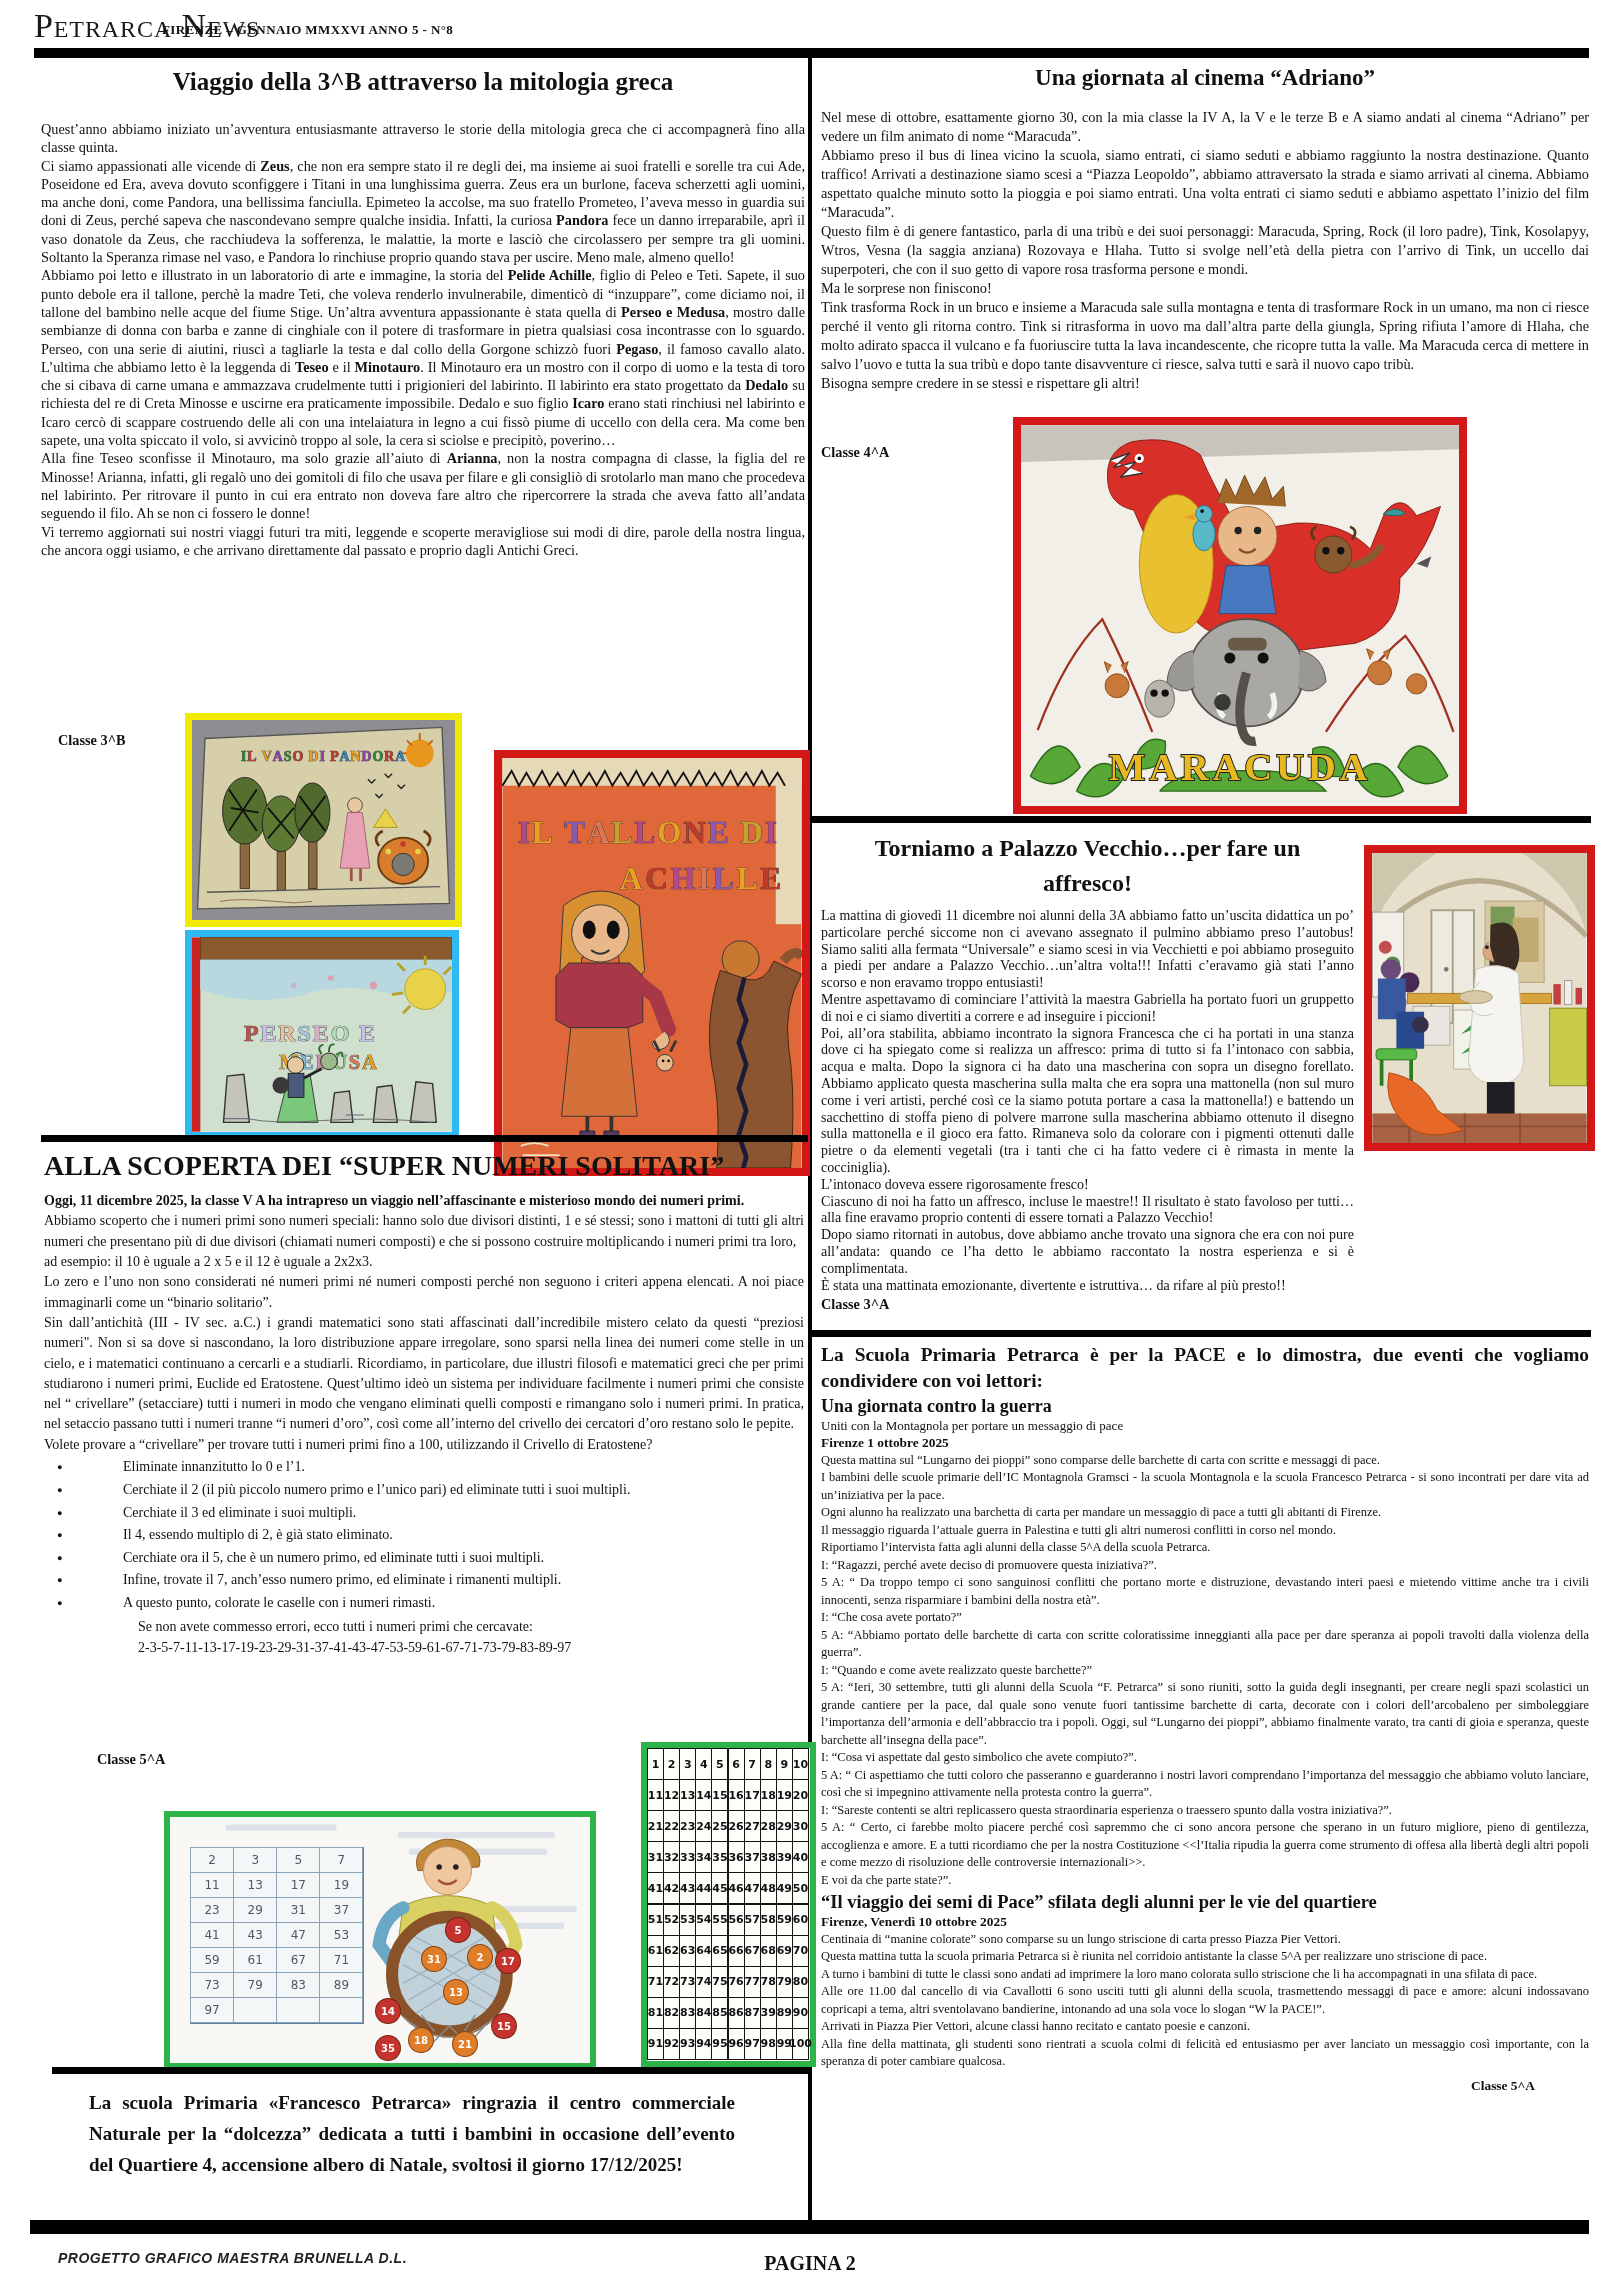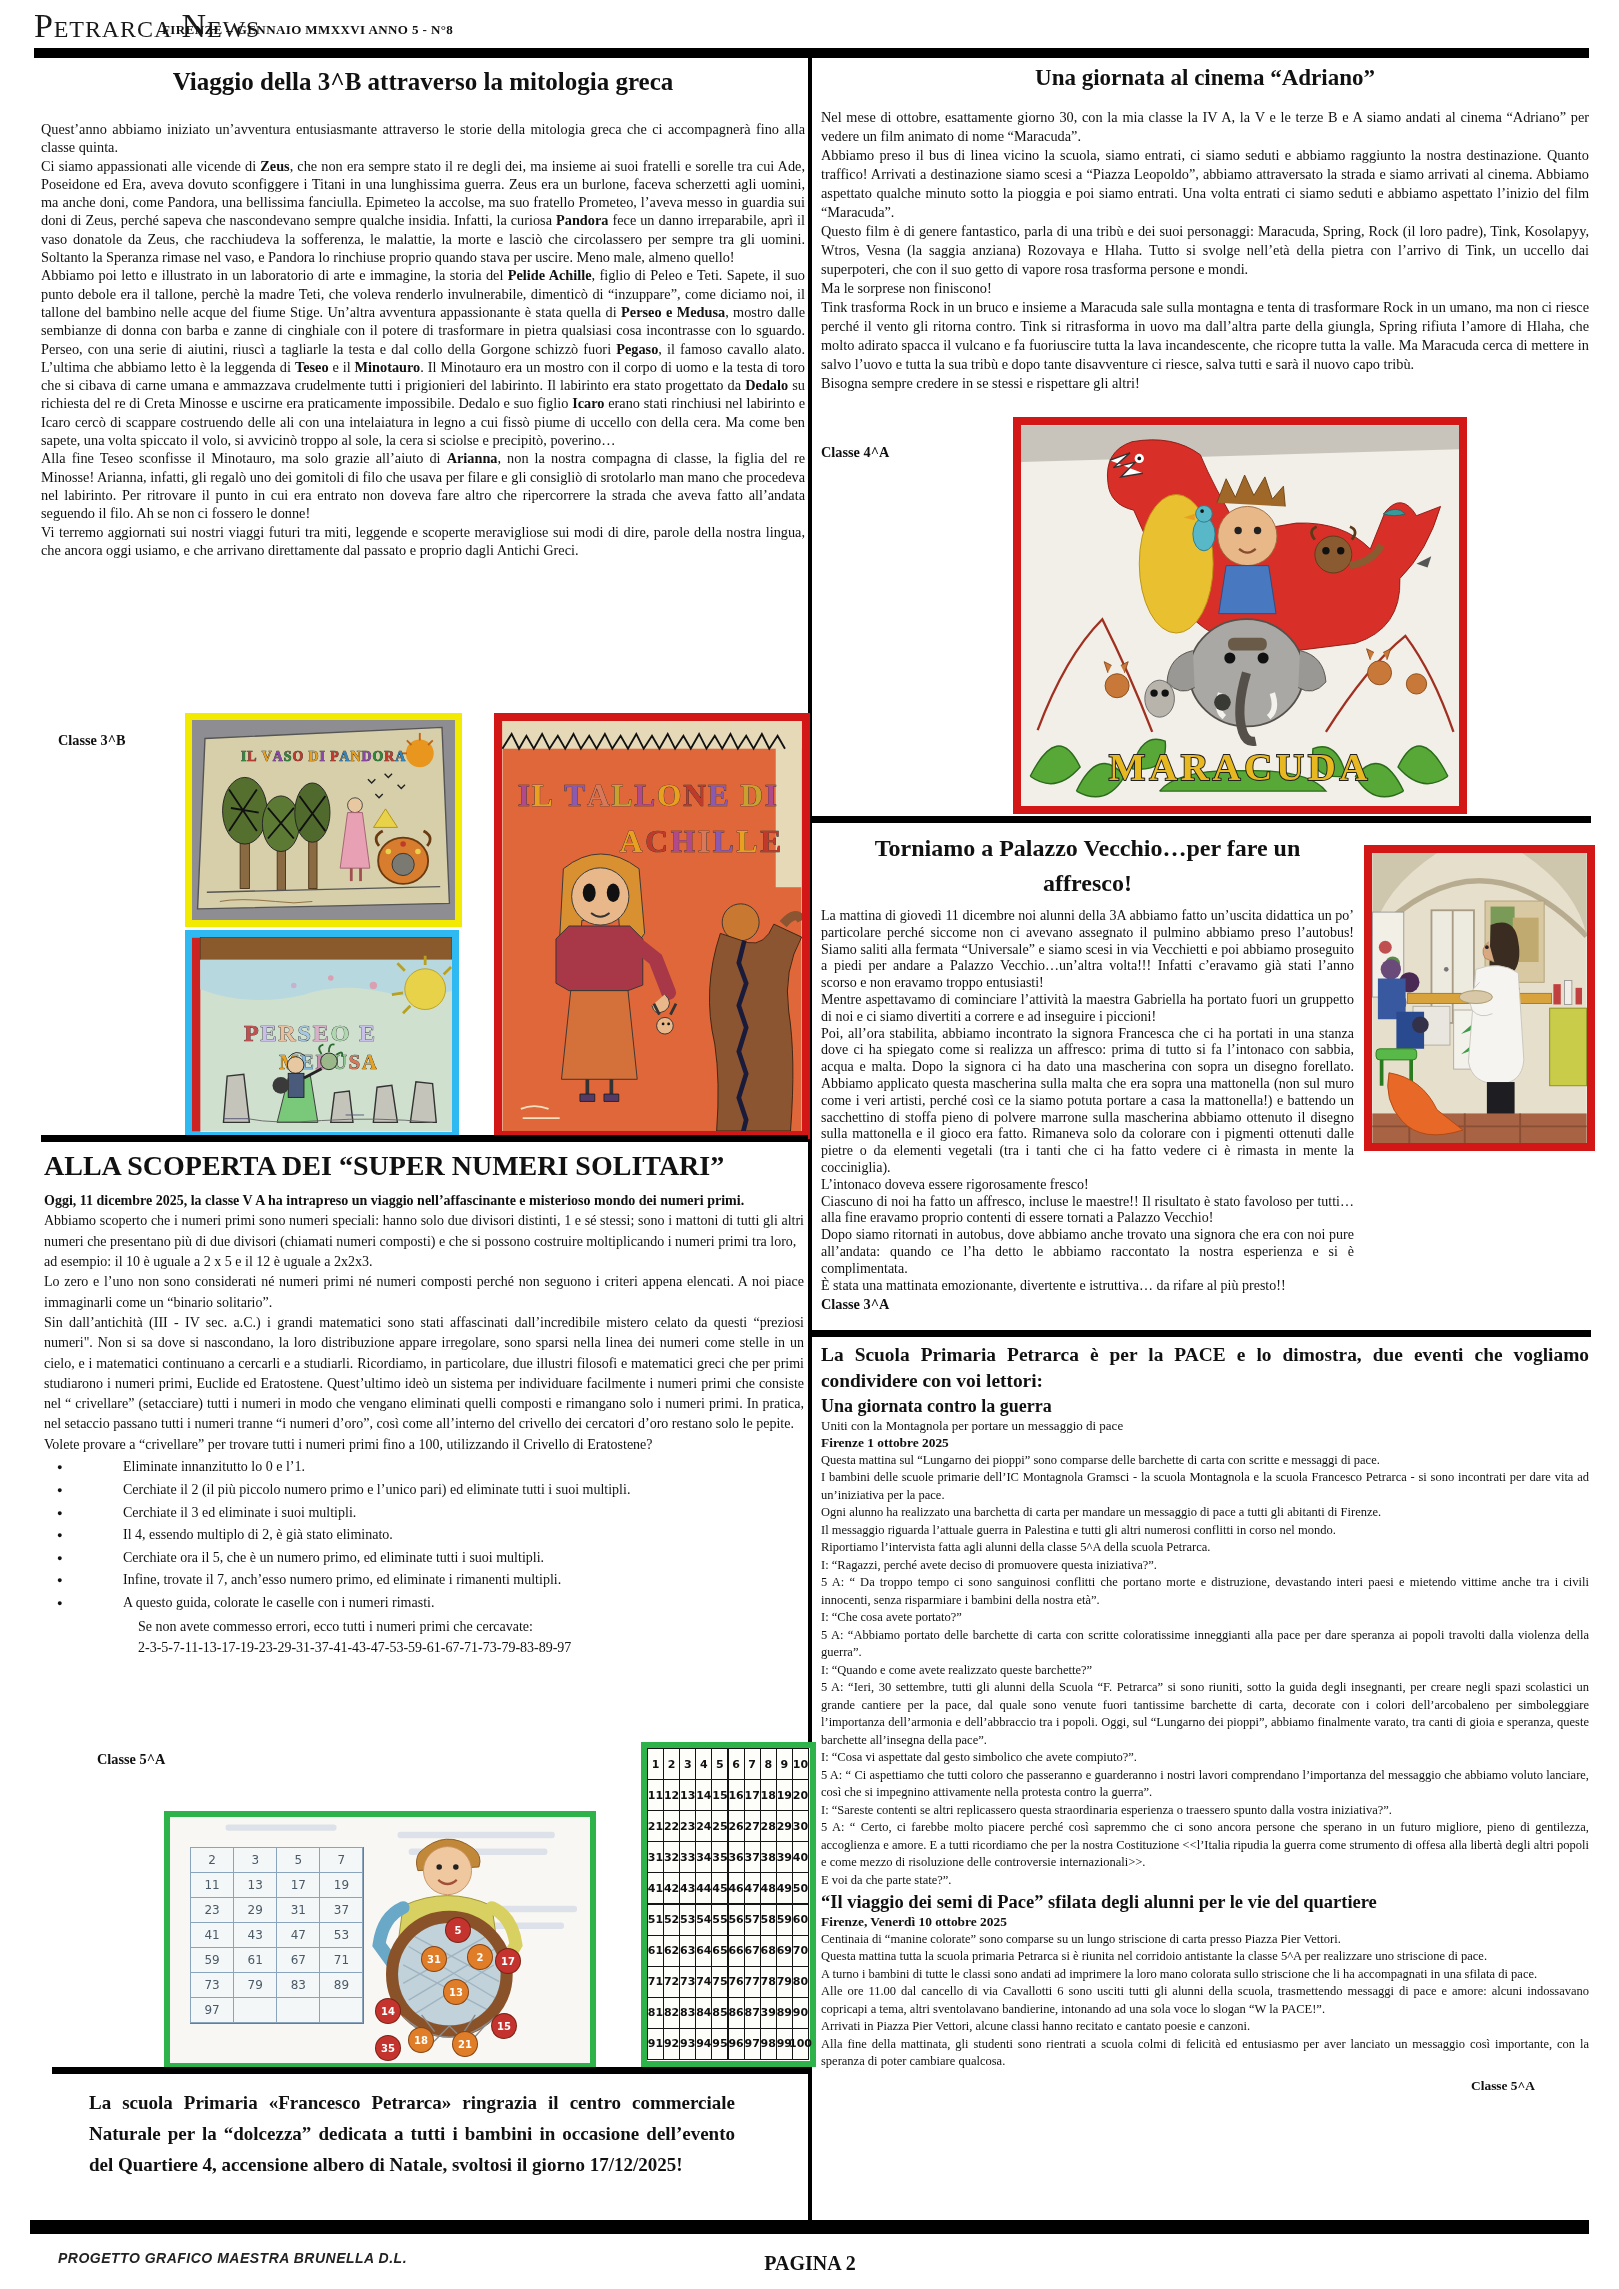--- a/index.html
+++ b/index.html
@@ -161,21 +161,21 @@
       </g>
       <g>
         <circle cx="148" cy="134" r="9" fill="#9ab88a" stroke="#222"></circle>
         <path d="M140,126 q-6,-8 2,-10 M148,124 q0,-10 6,-8 M156,127 q8,-6 6,2" stroke="#2a6a2a" stroke-width="2" fill="none"></path>
       </g>
       <path d="M60,196 q30,6 80,2 q60,-4 120,2" stroke="#666" stroke-width="1" fill="none"></path>
       <path d="M34,196 h28 M166,192 h20" stroke="#557" stroke-width="1"></path>
     </svg>
   </div>
 
-  <div class="imgbox b-red" style="left:494px;top:713px;width:316px;height:426px;">
+  <div class="imgbox b-red" style="left:494px;top:750px;width:316px;height:426px;">
     <svg viewBox="0 0 324 444">
       <rect x="0" y="0" width="324" height="444" fill="#e0673a"></rect>
       <rect x="0" y="0" width="324" height="30" fill="#e6d9b8"></rect>
       <rect x="296" y="0" width="28" height="180" fill="#e6d9b8"></rect>
       <path d="M0,30 l10,-16 8,16 8,-14 8,14 9,-16 8,16 9,-14 8,14 9,-16 8,16 9,-14 8,14 9,-16 8,16 9,-14 8,14 9,-16 8,16 9,-14 8,14 9,-16 8,16 9,-14 8,14 9,-16 8,16 9,-14 8,14 9,-16 8,16 9,-14 8,14 9,-16 8,16 9,-14 8,14" stroke="#111" stroke-width="2" fill="none"></path>
       <text x="158" y="92" text-anchor="middle" font-size="34" class="handtitle" letter-spacing="2"><tspan fill="#b04a8a">I</tspan><tspan fill="#e8a020">L</tspan><tspan fill="#c03a2b"> </tspan><tspan fill="#8a5ab0">T</tspan><tspan fill="#d87858">A</tspan><tspan fill="#c8a030">L</tspan><tspan fill="#b04a8a">L</tspan><tspan fill="#e8a020">O</tspan><tspan fill="#c03a2b">N</tspan><tspan fill="#8a5ab0">E</tspan><tspan fill="#d87858"> </tspan><tspan fill="#c8a030">D</tspan><tspan fill="#b04a8a">I</tspan></text>
       <text x="216" y="142" text-anchor="middle" font-size="34" class="handtitle" letter-spacing="3"><tspan fill="#e8a020">A</tspan><tspan fill="#c03a2b">C</tspan><tspan fill="#b04a8a">H</tspan><tspan fill="#d87858">I</tspan><tspan fill="#8a5ab0">L</tspan><tspan fill="#e8a020">L</tspan><tspan fill="#c03a2b">E</tspan></text>
       <g>
         <path d="M66,160 q40,-32 82,0 l6,70 q-10,18 -26,12 l-2,-28 -40,2 -2,30 q-16,4 -22,-10 z" fill="#d89030" stroke="#333"></path>
         <circle cx="106" cy="190" r="31" fill="#e8b88a" stroke="#333"></circle>
@@ -238,21 +238,21 @@
         <div class="bullet-row">
           <span class="bullet">●</span>
           <span class="bullet-text">Cerchiate ora il 5, che è un numero primo, ed eliminate tutti i suoi multipli.</span>
         </div>
         <div class="bullet-row">
           <span class="bullet">●</span>
           <span class="bullet-text">Infine, trovate il 7, anch’esso numero primo, ed eliminate i rimanenti multipli.</span>
         </div>
         <div class="bullet-row">
           <span class="bullet">●</span>
-          <span class="bullet-text">A questo guida, colorate le caselle con i numeri rimasti.</span>
+          <span class="bullet-text">A questo punto, colorate le caselle con i numeri rimasti.</span>
         </div>
       </div>
     <div class="note-ind">Se non avete commesso errori, ecco tutti i numeri primi che cercavate:</div>
     <div class="note-ind">2-3-5-7-11-13-17-19-23-29-31-37-41-43-47-53-59-61-67-71-73-79-83-89-97</div>
   </div>
 
   <div class="abs class-label" style="left:97px;top:1739px;">Classe 5^A</div>
 
   <div class="imgbox b-green" style="left:164px;top:1811px;width:432px;height:258px;">
     <svg viewBox="0 0 454 266">

